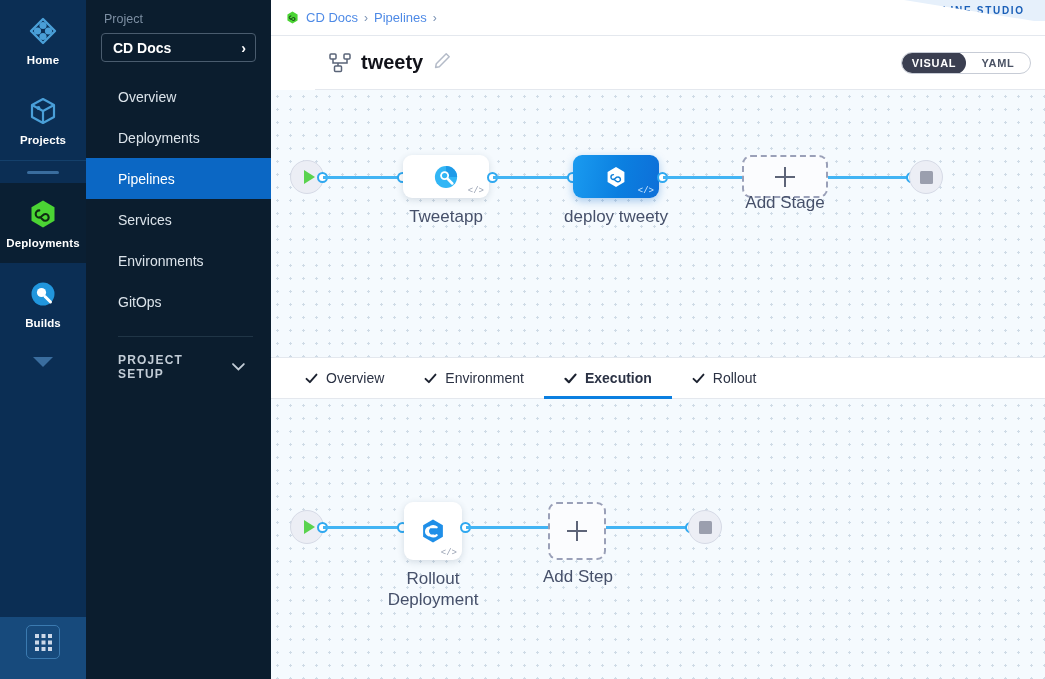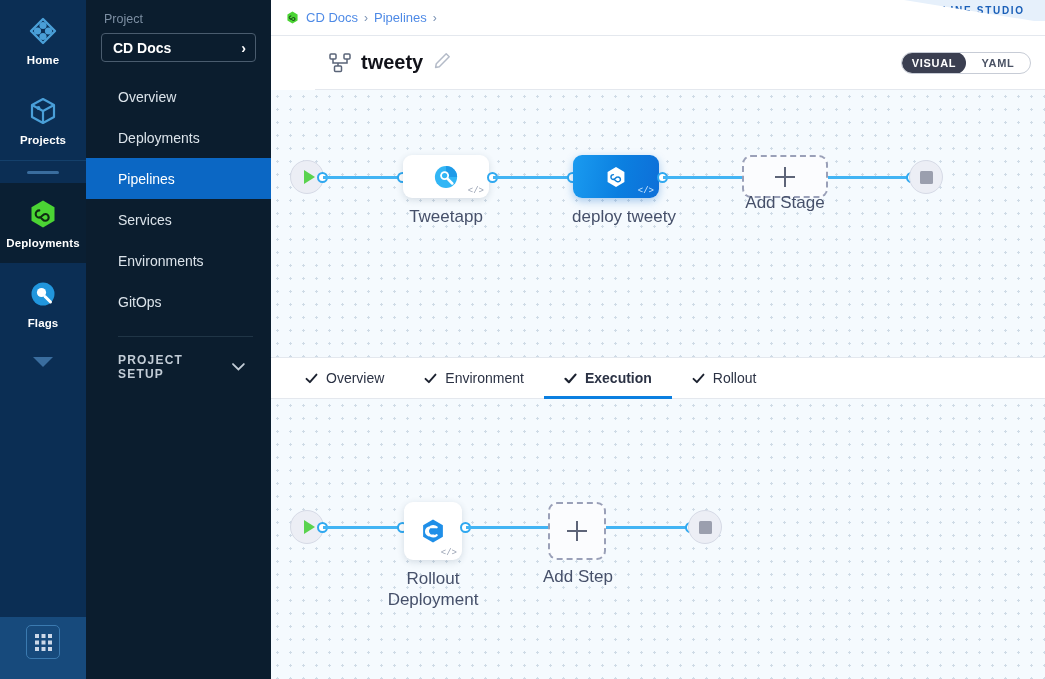--- a/index.html
+++ b/index.html
@@ -245,21 +245,21 @@
       <div class="rail-label">Deployments</div>
     </div>
 
     <div class="rail-item">
       <svg class="rail-icon" viewBox="0 0 34 34">
         <circle cx="17" cy="17" r="11.5" fill="#2196dd"></circle>
         <circle cx="15.5" cy="15.5" r="4.6" fill="#ffffff"></circle>
         <path d="M19 19.5 L24.5 25" stroke="#ffffff" stroke-width="3" stroke-linecap="round"></path>
         <path d="M17 5.5 A11.5 11.5 0 0 1 28.5 17" fill="none" stroke="#0d2b3e" stroke-width="0"></path>
       </svg>
-      <div class="rail-label">Flags</div>
+      <div class="rail-label">Builds</div>
     </div>
 
 
     <div class="rail-caret">
       <svg width="22" height="12" viewBox="0 0 22 12">
         <path d="M1 1 L21 1 L11 11 Z" fill="#3a6d9e"></path>
       </svg>
     </div>
 
     <div class="rail-bottom">
@@ -383,21 +383,21 @@
         <div class="wire" style="left:222px; top:86px; width:79px;"></div>
         <div class="port" style="left:296px; top:81.5px;"></div>
 
         <div class="node selected" style="left:302px; top:65px; width:86px; height:43px;">
           <svg width="26" height="26" viewBox="0 0 34 34">
             <path d="M17 4 L28 10.4 L28 23.6 L17 30 L6 23.6 L6 10.4 Z" fill="#ffffff"></path>
             <path d="M13.6 13.9a3.1 3.1 0 100 6.4c2.4 0 2.9-3.2 5.5-3.2a3.1 3.1 0 110 6.1c-2.6 0-3.1-3.2-5.5-3.2" fill="none" stroke="#0e7fd8" stroke-width="1.9" stroke-linecap="round"></path>
           </svg>
           <span class="code">&lt;/&gt;</span>
         </div>
-        <div class="node-label" style="left:290px; top:115px; width:126px;">deploy tweety</div>
+        <div class="node-label" style="left:282px; top:115px; width:126px;">deploy tweety</div>
 
         <div class="port" style="left:386px; top:81.5px;"></div>
         <div class="wire" style="left:392px; top:86px; width:79px;"></div>
 
         <div class="ghost" style="left:471px; top:65px; width:86px; height:43px;">
           <div class="plus"></div>
         </div>
         <div class="node-label" style="left:451px; top:101px; width:126px;">Add Stage</div>
 
         <div class="wire" style="left:557px; top:86px; width:83px;"></div>

